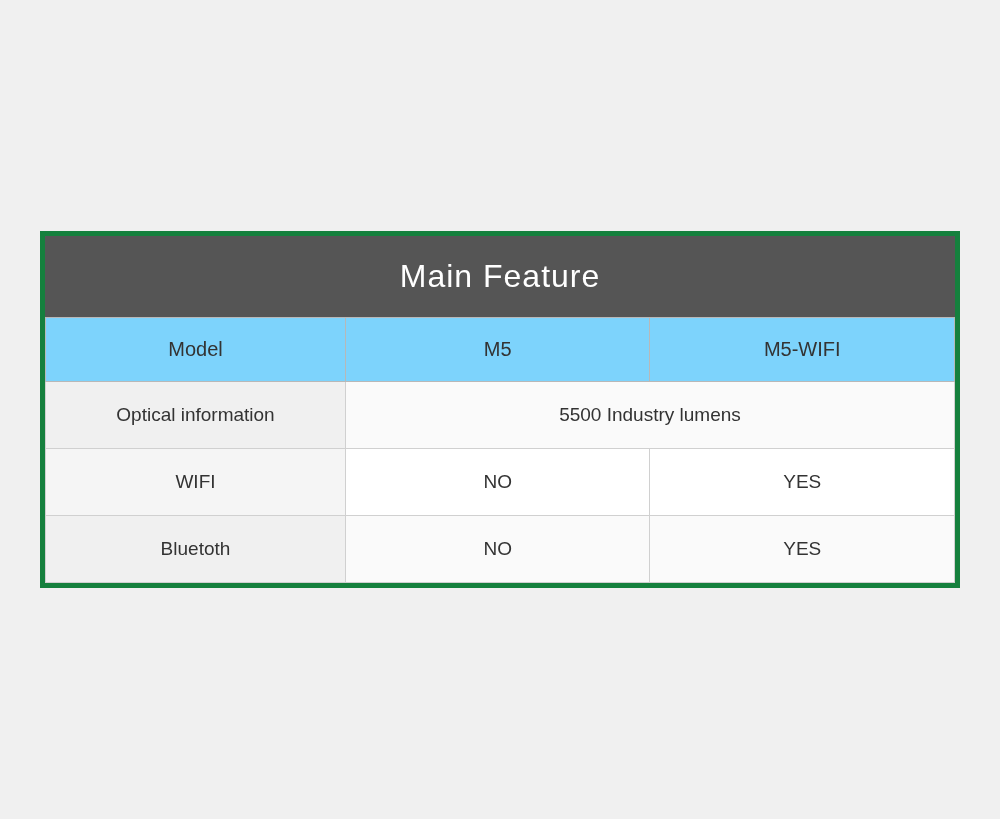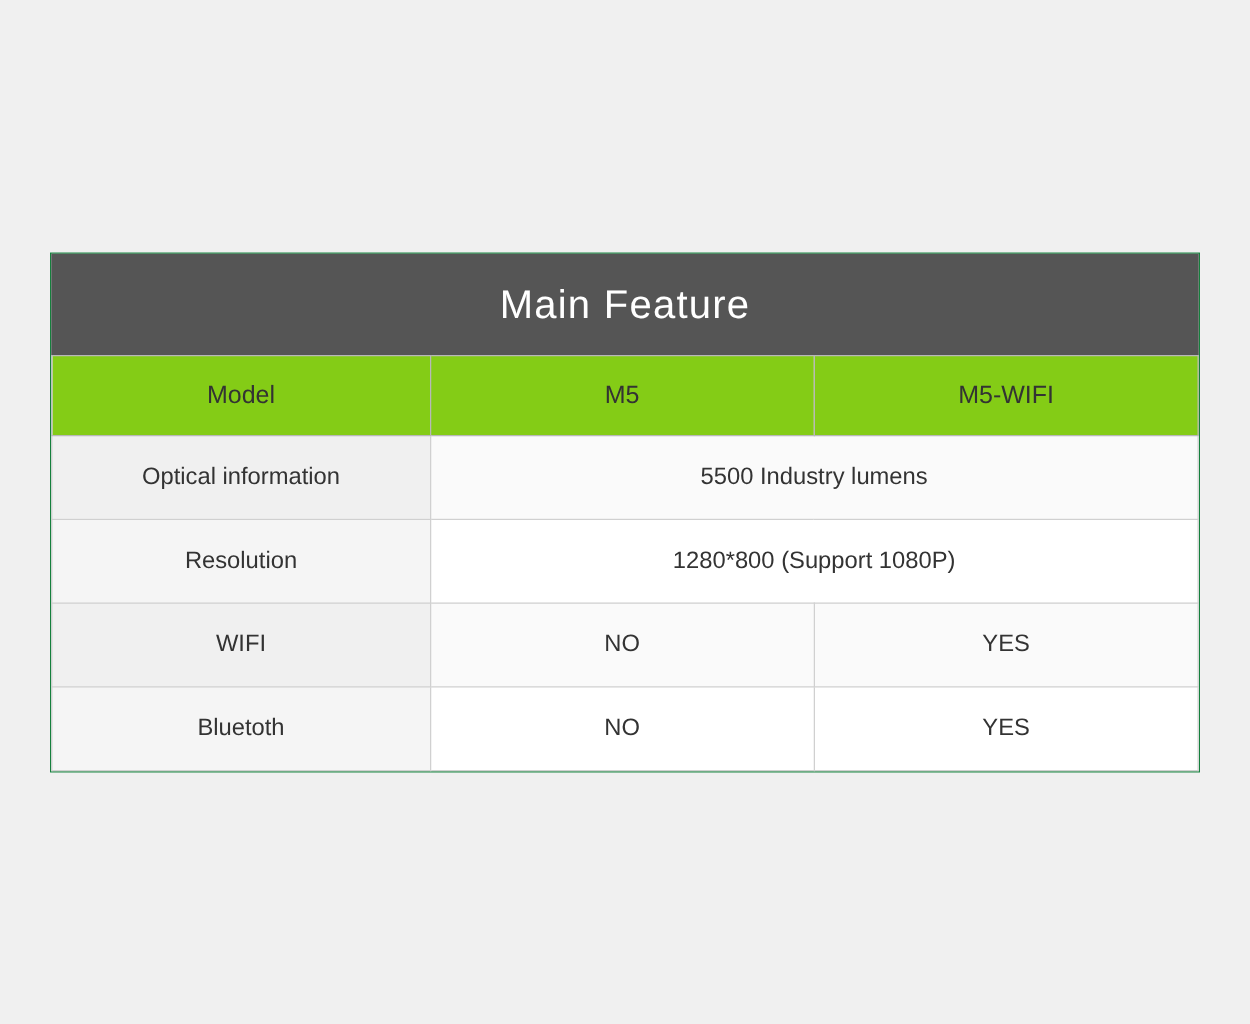--- a/index.html
+++ b/index.html
@@ -14,40 +14,40 @@
       background: #f0f0f0;
       display: flex;
       align-items: center;
       justify-content: center;
       font-family: 'Arial', sans-serif;
     }
 
     .container {
       width: 920px;
       background: #ffffff;
-      border: 1px solid #15803d;
+      border: 5px solid #15803d;
     }
 
     .table-header {
       background: #555555;
       color: #ffffff;
       text-align: center;
       padding: 22px 10px;
       font-size: 32px;
       font-weight: 400;
       letter-spacing: 1px;
     }
 
     table {
       width: 100%;
       border-collapse: collapse;
     }
 
     thead tr th {
-      background: #84cc16;
+      background: #7dd3fc;
       padding: 20px 10px;
       font-size: 20px;
       font-weight: 400;
       color: #333333;
       border: 1px solid #b8b8b8;
       text-align: center;
     }
 
     thead tr th:first-child {
       text-align: center;
@@ -105,24 +105,20 @@
         <th>M5</th>
         <th>M5-WIFI</th>
       </tr>
     </thead>
     <tbody id="table-body">
     <tr>
           <td>Optical information</td>
           <td colspan="2" class="colspan-cell">5500 Industry lumens</td>
         </tr>
         <tr>
-          <td>Resolution</td>
-          <td colspan="2" class="colspan-cell">1280*800 (Support 1080P)</td>
-        </tr>
-        <tr>
           <td>WIFI</td>
           <td>NO</td>
           <td>YES</td>
         </tr>
         <tr>
           <td>Bluetoth</td>
           <td>NO</td>
           <td>YES</td>
         </tr>
       </tbody>

